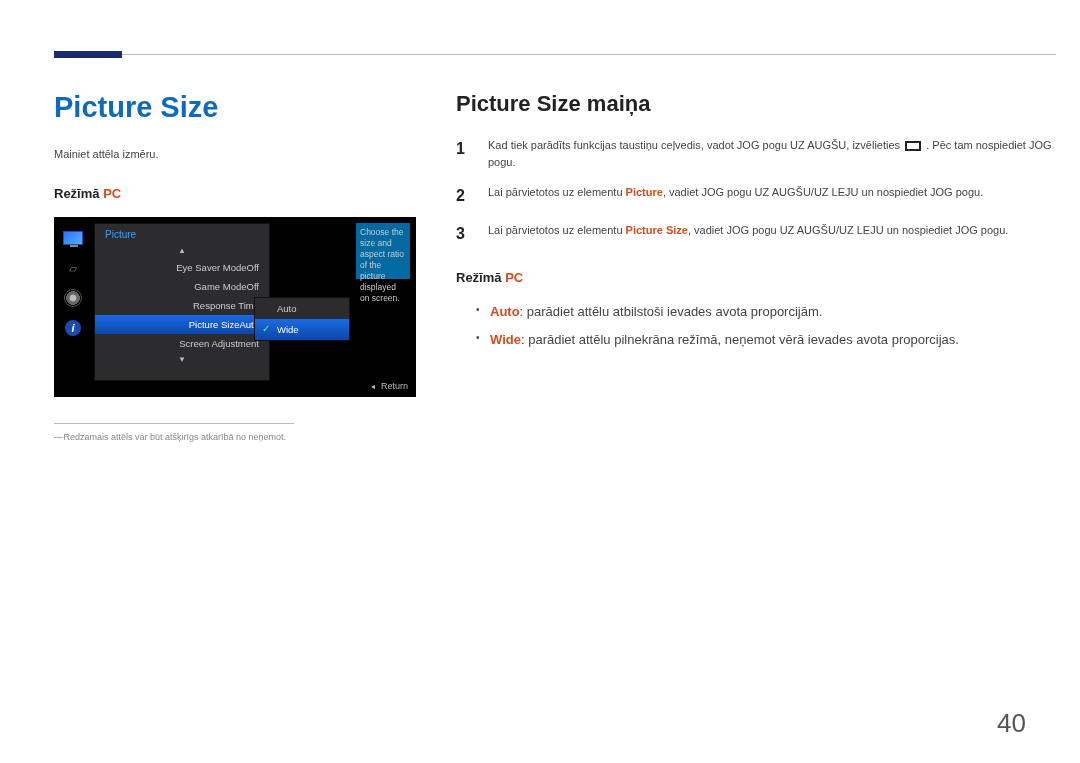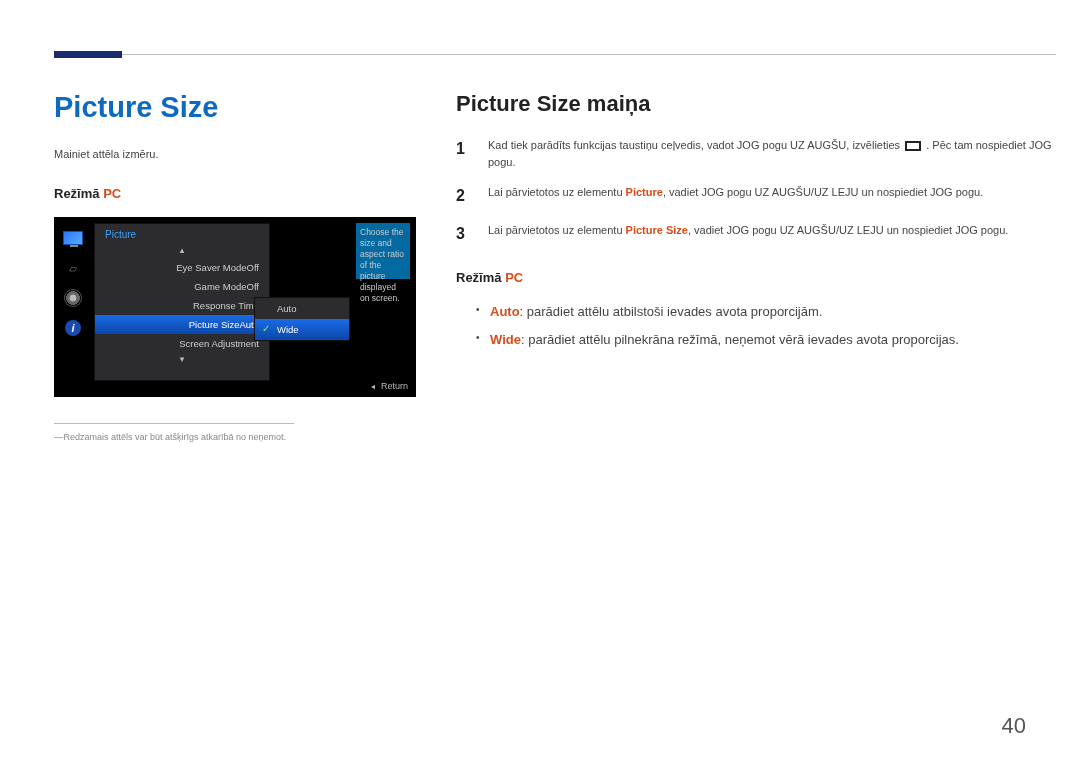--- a/index.html
+++ b/index.html
@@ -229,21 +229,21 @@
   .footnote {
     font-size: 9px;
     color: #888;
     margin-top: 8px;
   }
   .footnote::before { content: "― "; letter-spacing: -1px; }
   .page-num {
     position: absolute;
     right: 54px;
     bottom: 24px;
-    font-size: 22px;
+    font-size: 26px;
     color: #555;
   }
 </style>
 </head>
 <body>
 
 <div class="page">
   <div class="top-rule">
     <div class="top-accent"></div>
   </div>

